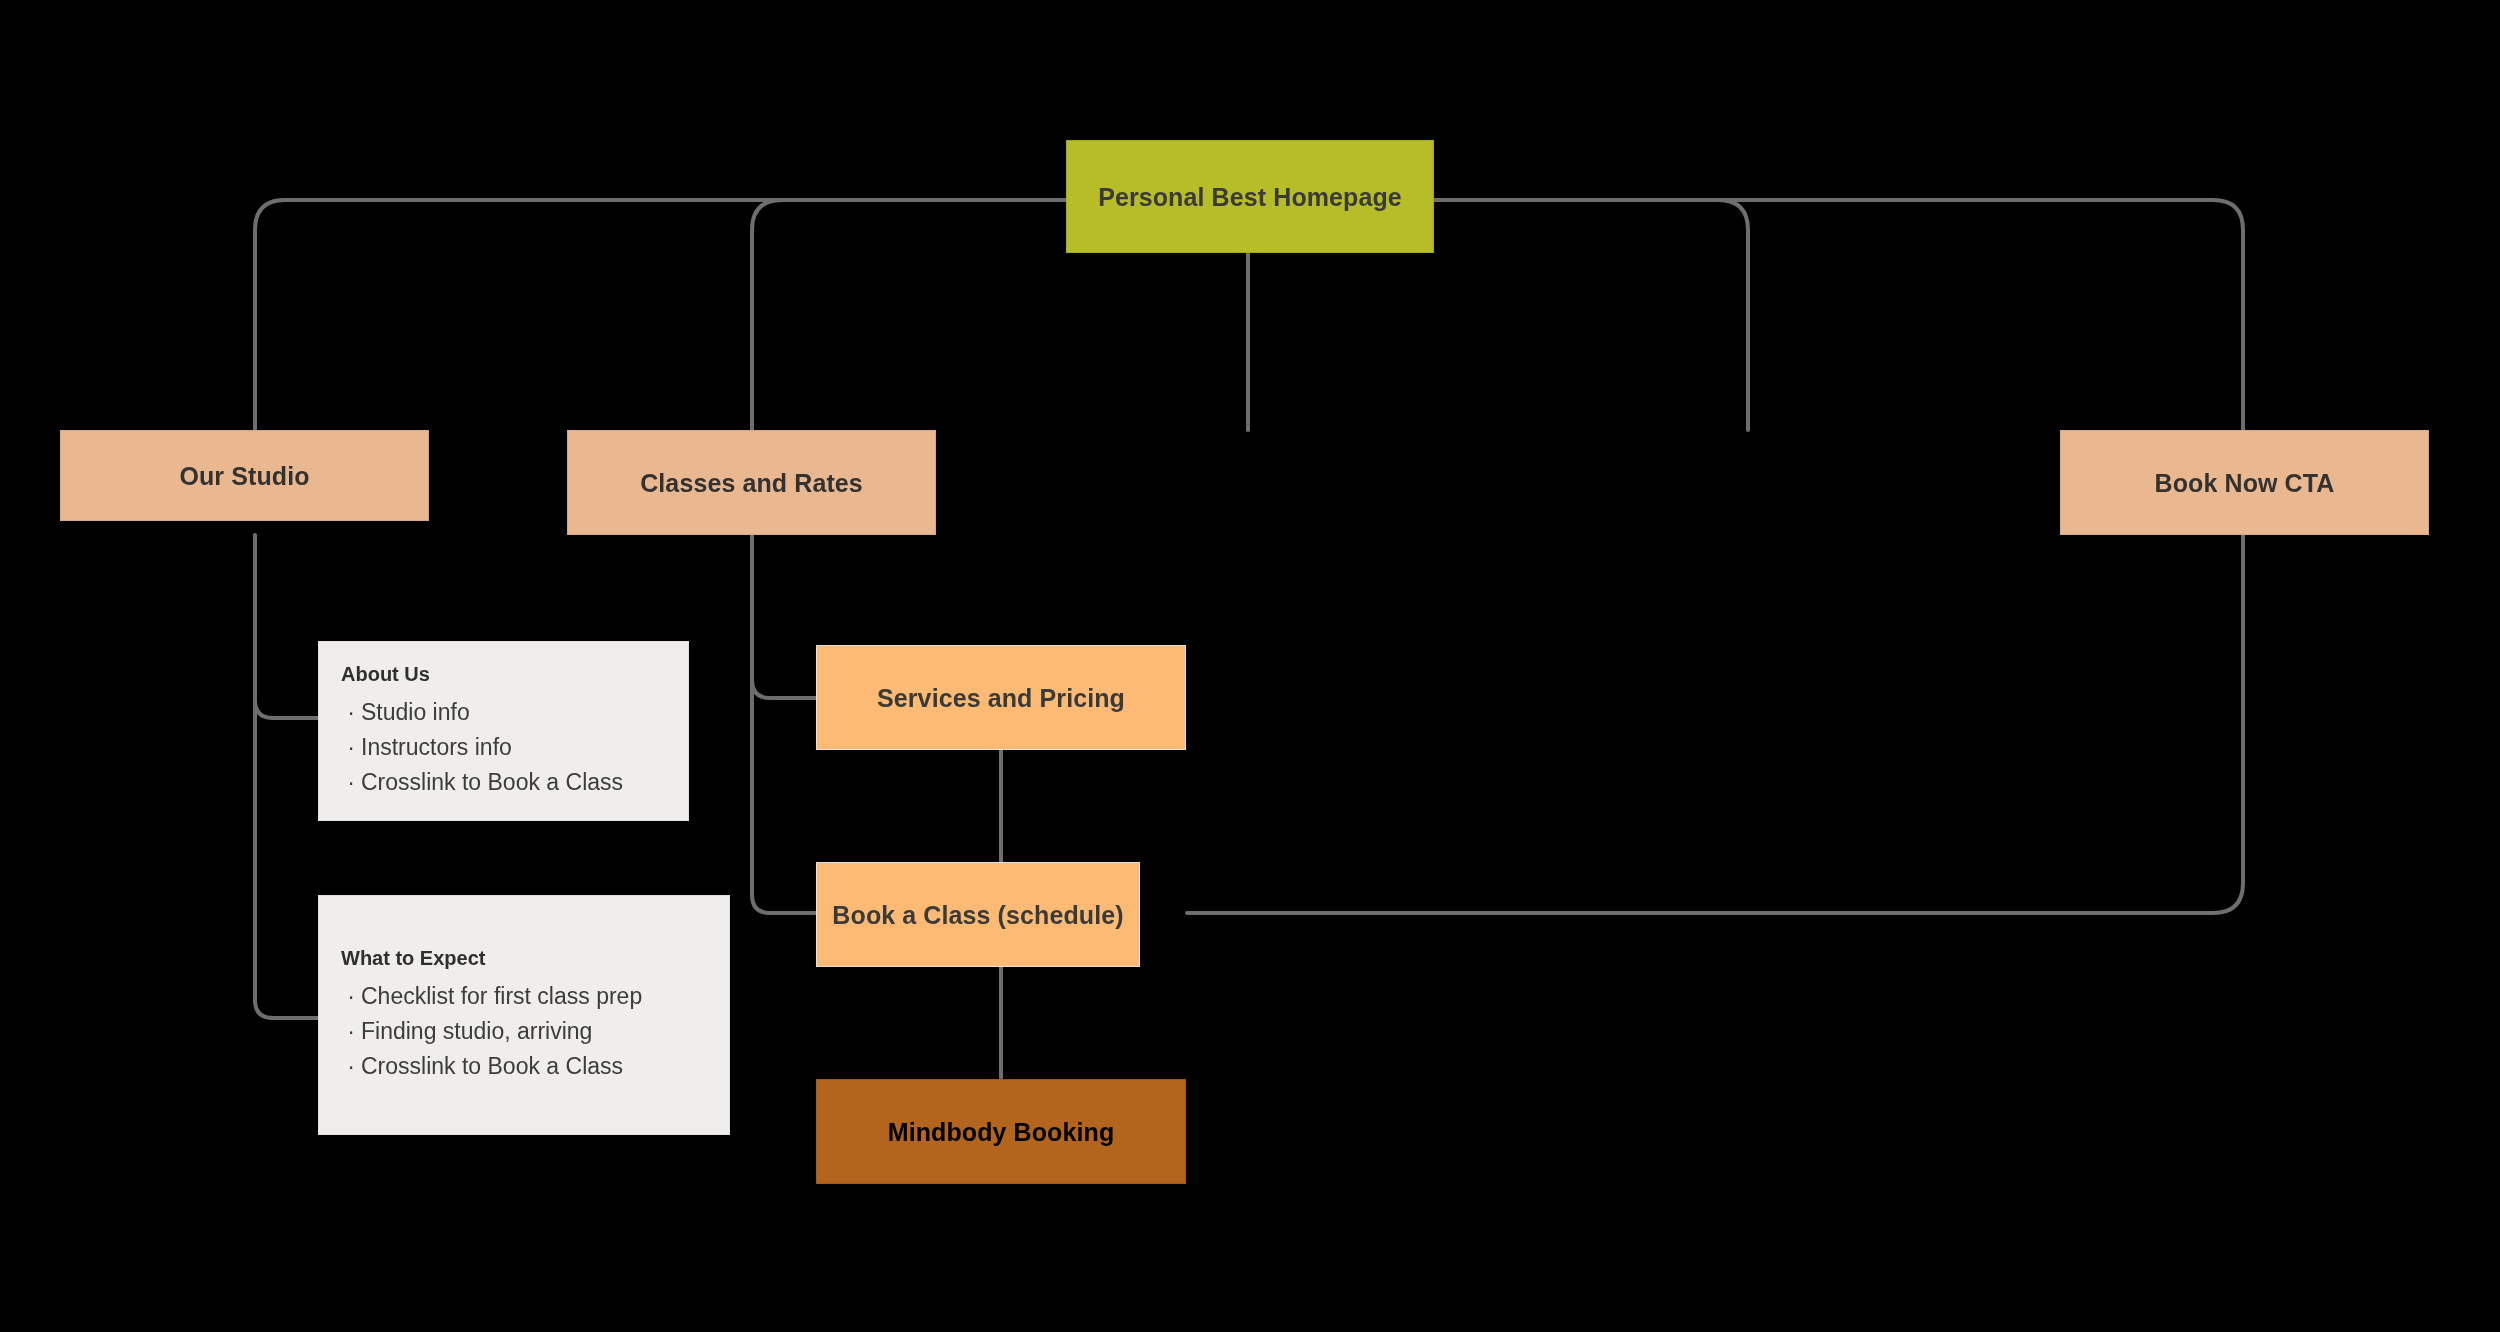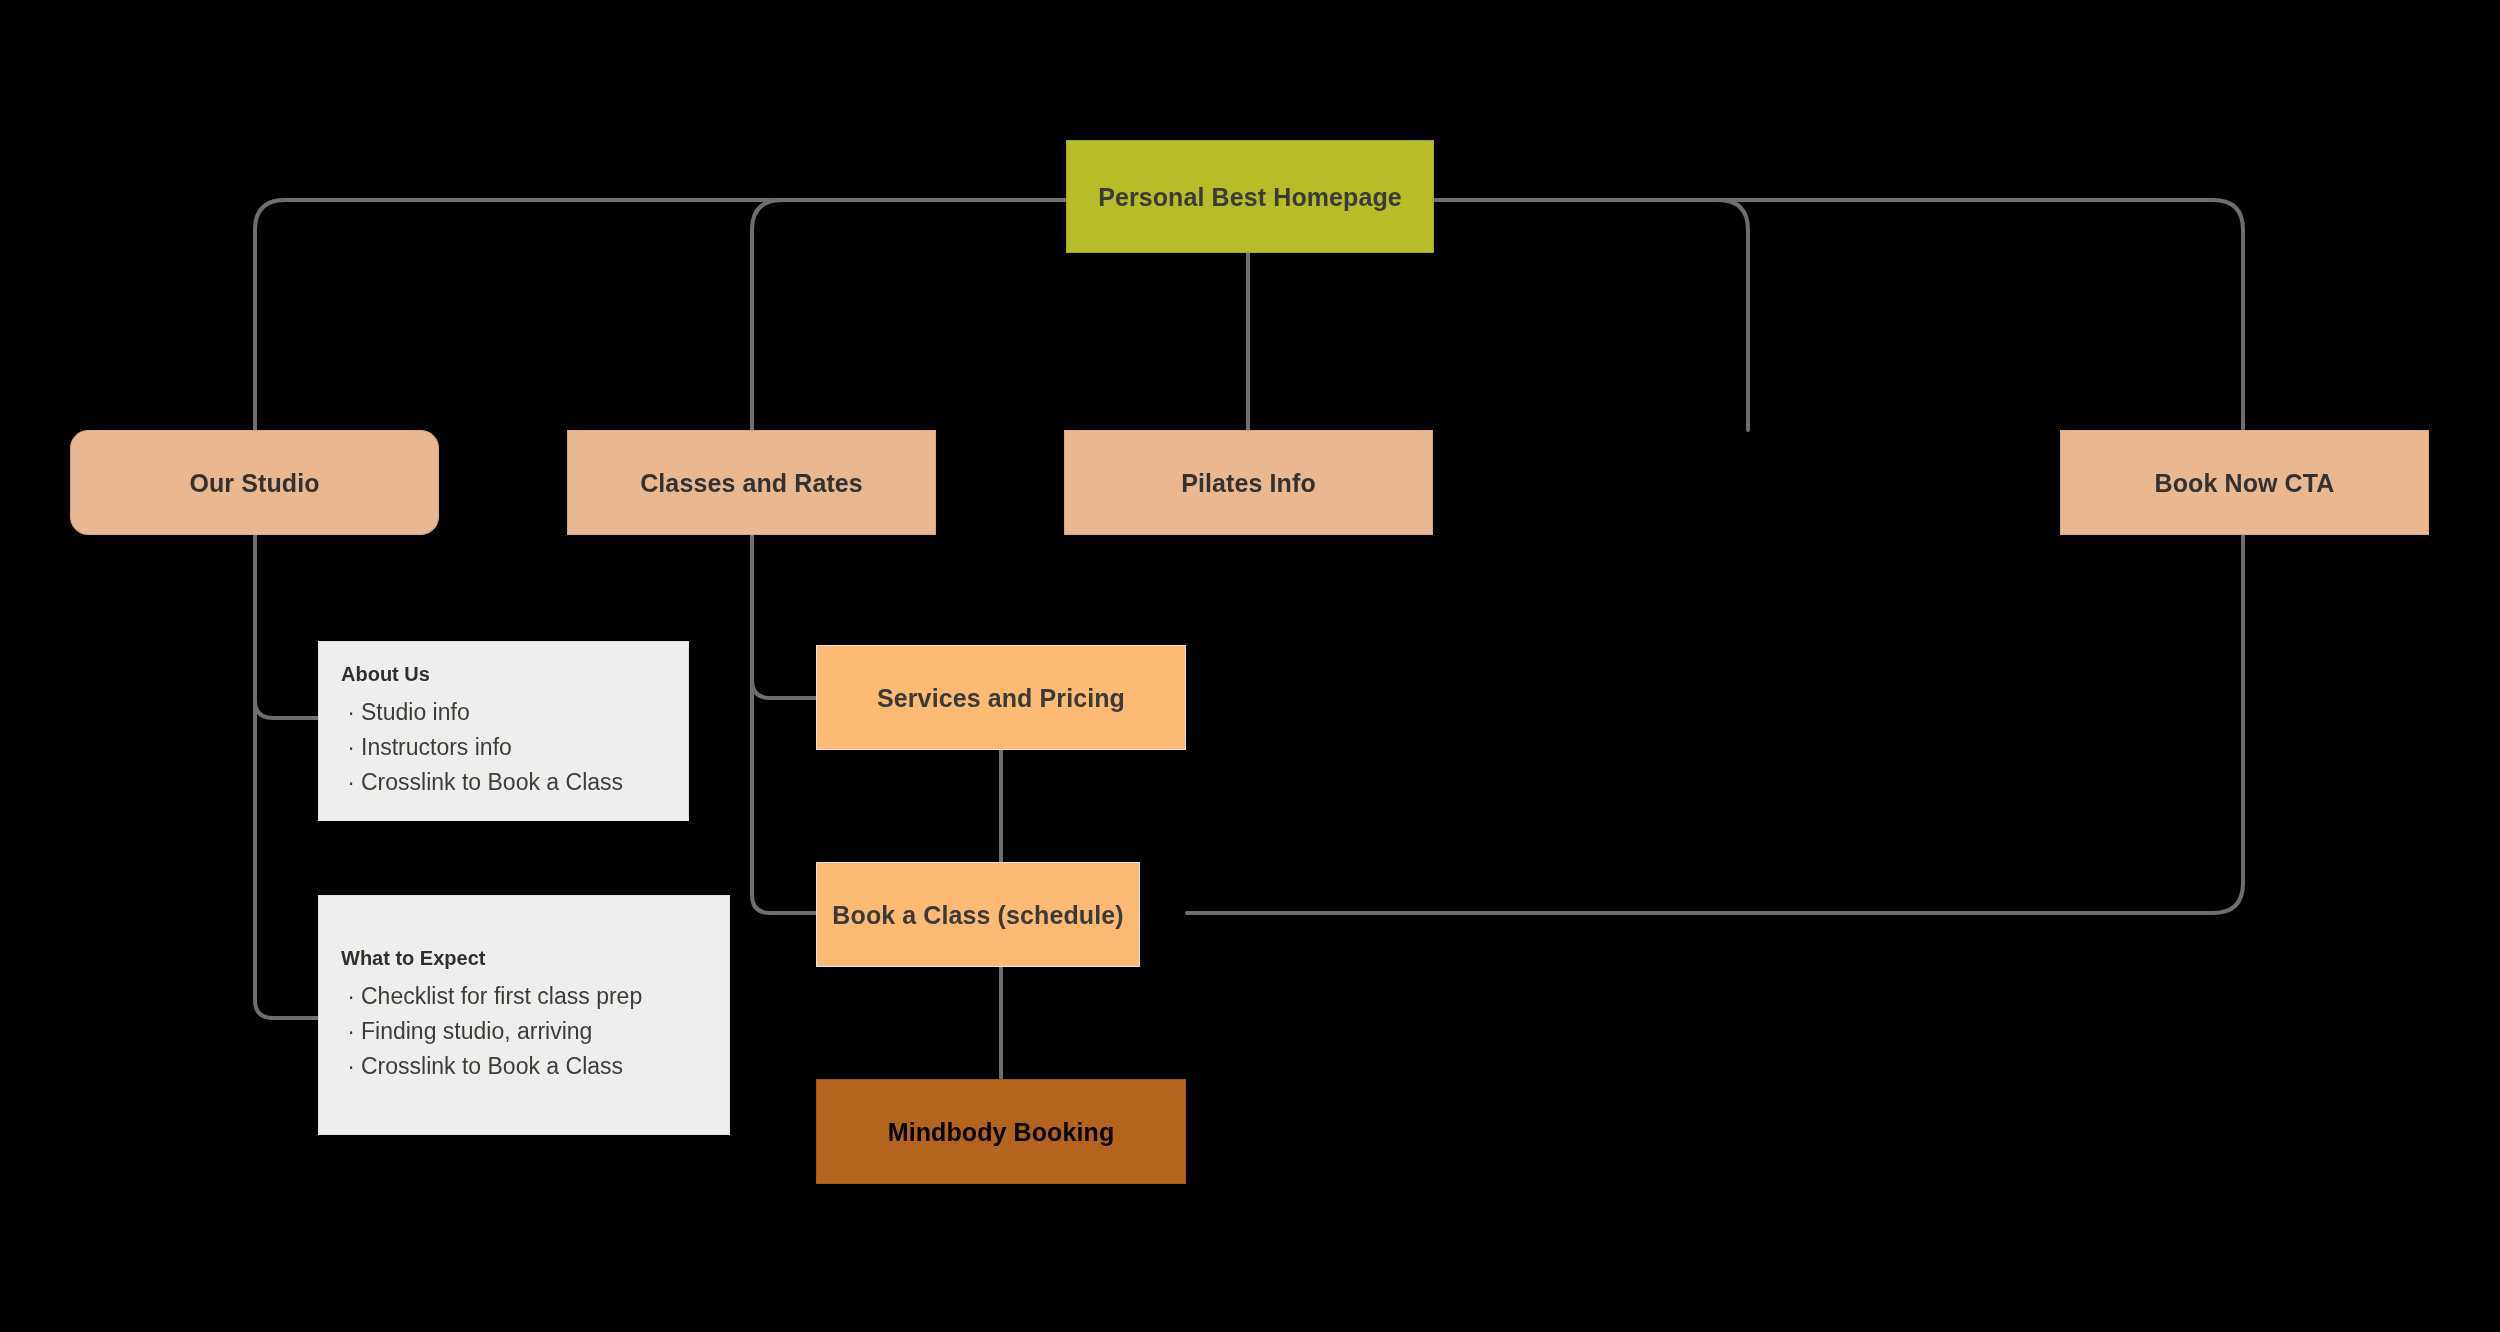--- a/index.html
+++ b/index.html
@@ -143,31 +143,28 @@
       <path d="M 1001,966 L 1001,1078"></path>
 
       <path d="M 2243,535 L 2243,883 Q 2243,913 2213,913 L 1187,913"></path>
     </g>
   </svg>
 
   <div class="node n-home" style="left:1066px; top:140px; width:368px; height:113px;">
     <span class="node-label">Personal Best Homepage</span>
   </div>
 
-  <div class="node n-section" style="left:70px; top:430px; width:369px; height:105px;border-radius:18px;">
+  <div class="node n-section" style="left:60px; top:430px; width:369px; height:91px;">
     <span class="node-label">Our Studio</span>
   </div>
 
   <div class="node n-section" style="left:567px; top:430px; width:369px; height:105px;">
     <span class="node-label">Classes and Rates</span>
   </div>
 
-  <div class="node n-section" style="left:1064px; top:430px; width:369px; height:105px;">
-    <span class="node-label">Pilates Info</span>
-  </div>
 
 
   <div class="node n-section" style="left:2060px; top:430px; width:369px; height:105px;">
     <span class="node-label">Book Now CTA</span>
   </div>
 
   <div class="card" style="left:318px; top:641px; width:371px; height:180px;">
     <div class="card-title">About Us</div>
     <ul class="card-list">
       <li>

